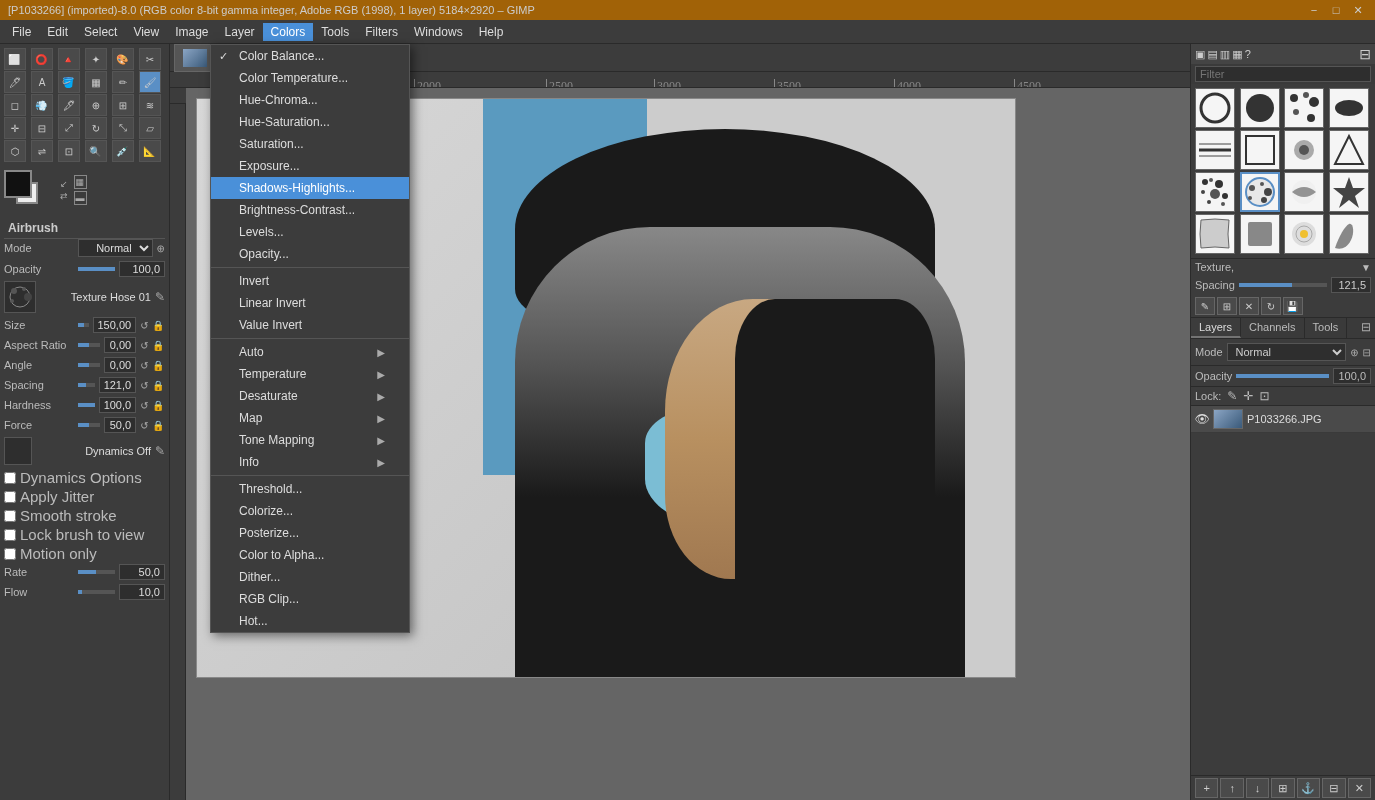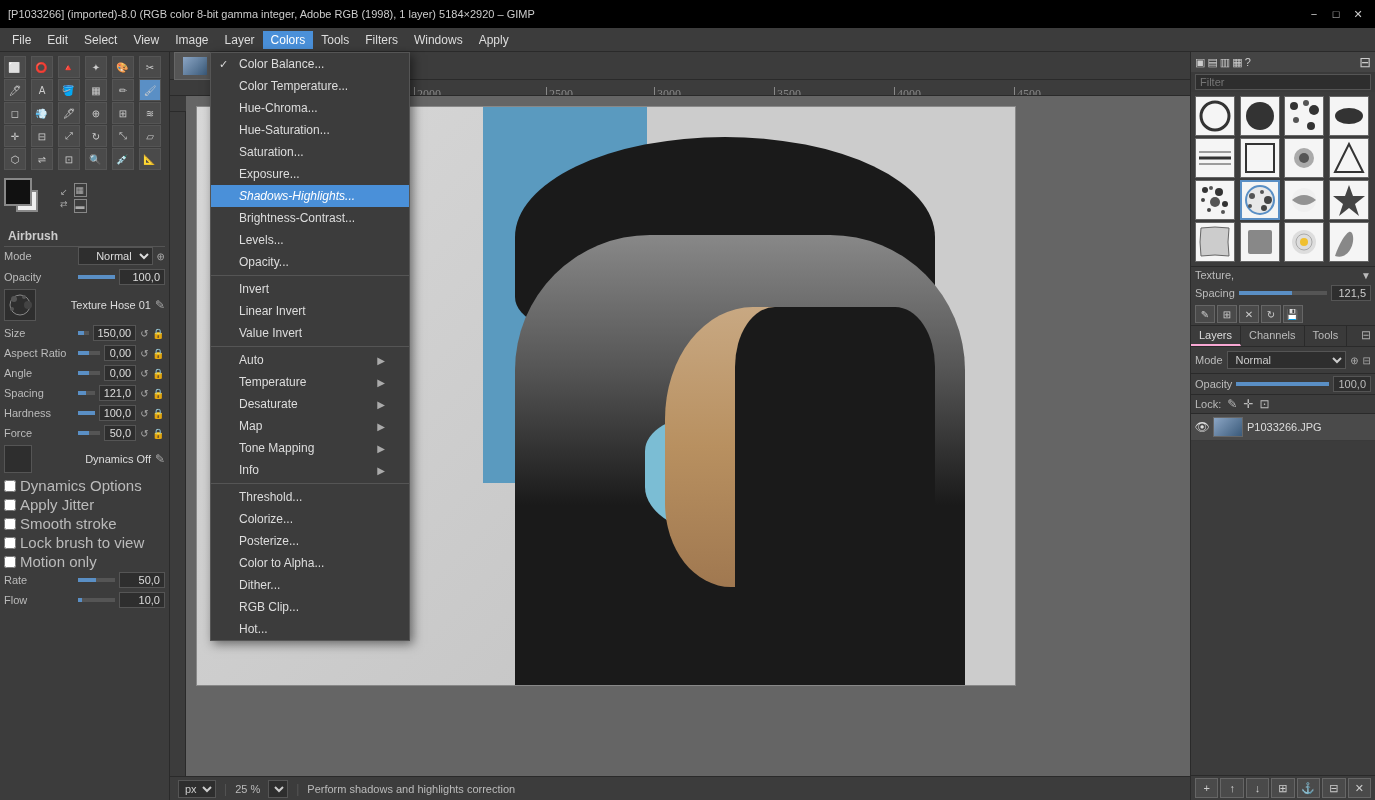--- a/index.html
+++ b/index.html
@@ -10,22 +10,22 @@
       color: #ddd;
       width: 1375px;
       height: 800px;
       overflow: hidden;
       display: flex;
       flex-direction: column;
     }
 
     
     #title-bar {
-      background: #000000;
-      height: 28px;
+      background: #a16207;
+      height: 20px;
       display: flex;
       align-items: center;
       justify-content: space-between;
       padding: 0 8px;
       flex-shrink: 0;
     }
     #title-bar .title { font-size: 11px; color: #ccc; }
     #title-bar .win-controls { display: flex; gap: 4px; }
     #title-bar .win-controls span {
       width: 18px; height: 18px;
@@ -402,21 +402,21 @@
     .layer-tab {
       padding: 3px 8px;
       font-size: 11px;
       color: #bbb;
       cursor: pointer;
       border-right: 1px solid #2a2a2a;
     }
     .layer-tab.active {
       background: #3c3c3c;
       color: #ddd;
-      border-bottom: 2px solid #f9a8d4;
+      border-bottom: 2px solid #737373;
     }
 
     #layers-options {
       padding: 4px;
       display: flex;
       align-items: center;
       gap: 4px;
       border-bottom: 1px solid #2a2a2a;
     }
     .layers-mode {
@@ -503,21 +503,20 @@
       align-items: center;
       padding: 4px 24px 4px 8px;
       cursor: pointer;
       font-size: 12px;
       color: #ddd;
       gap: 6px;
     }
     .colors-menu-item:hover, .colors-menu-item.highlighted {
       background: #4a90d9;
       color: white;
-      font-style: italic;
     }
     .colors-menu-item .check-mark {
       width: 14px;
       font-size: 11px;
     }
     .colors-menu-item .arrow {
       margin-left: auto;
       font-size: 10px;
       color: #aaa;
     }
@@ -599,21 +598,21 @@
   <span class="menu-item">File</span>
   <span class="menu-item">Edit</span>
   <span class="menu-item">Select</span>
   <span class="menu-item">View</span>
   <span class="menu-item">Image</span>
   <span class="menu-item">Layer</span>
   <span class="menu-item active">Colors</span>
   <span class="menu-item">Tools</span>
   <span class="menu-item">Filters</span>
   <span class="menu-item">Windows</span>
-  <span class="menu-item">Apply</span>
+  <span class="menu-item">Help</span>
 
   <div id="colors-menu" style="left: 210px;">
       <div class="colors-menu-item">
         <span class="check-mark">✓</span>
         <span>Color Balance...</span>
       </div>
       <div class="colors-menu-item">
         <span class="check-mark"></span>
         <span>Color Temperature...</span>
       </div>
@@ -960,32 +959,20 @@
               <div class="photo-mask"></div>
             </div>
 
             <div style="position:absolute;top:200px;right:130px;width:220px;height:280px;background:linear-gradient(180deg,#c8a882,#b89060,#a07850);border-radius:40% 40% 30% 30%;"></div>
             <div style="position:absolute;top:200px;right:80px;width:200px;height:300px;background:#1a1a1a;border-radius:20% 20% 0 0;"></div>
           </div>
         </div>
       </div>
     </div>
 
-    <div id="status-bar">
-      <select class="status-dropdown">
-        <option>px</option>
-      </select>
-      <span style="color:#555;">|</span>
-      <span class="status-item">25 %</span>
-      <select class="status-dropdown" style="width:20px;">
-        <option>▼</option>
-      </select>
-      <span style="color:#555;">|</span>
-      <span class="status-item">Perform shadows and highlights correction</span>
-    </div>
   </div>
 
   <div id="right-panel">
 
     <div id="brush-panel">
       <div id="brush-panel-header">
         <div style="display:flex;align-items:center;gap:2px;">
           <span style="font-size:11px;color:#ccc;">▣</span>
           <span style="font-size:11px;color:#ccc;">▤</span>
           <span style="font-size:11px;color:#ccc;">▥</span>

